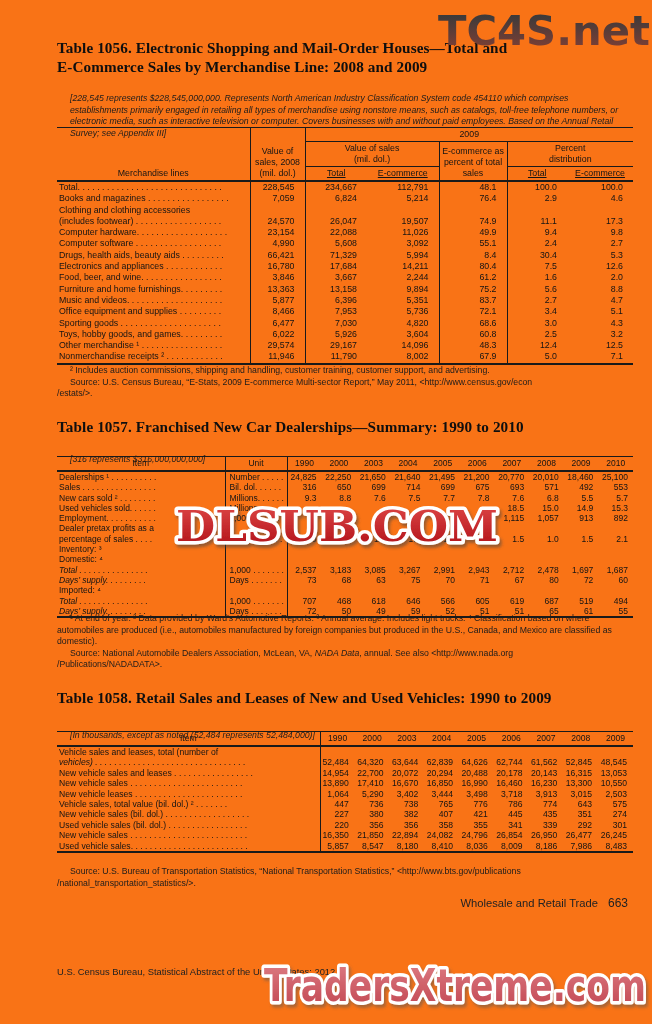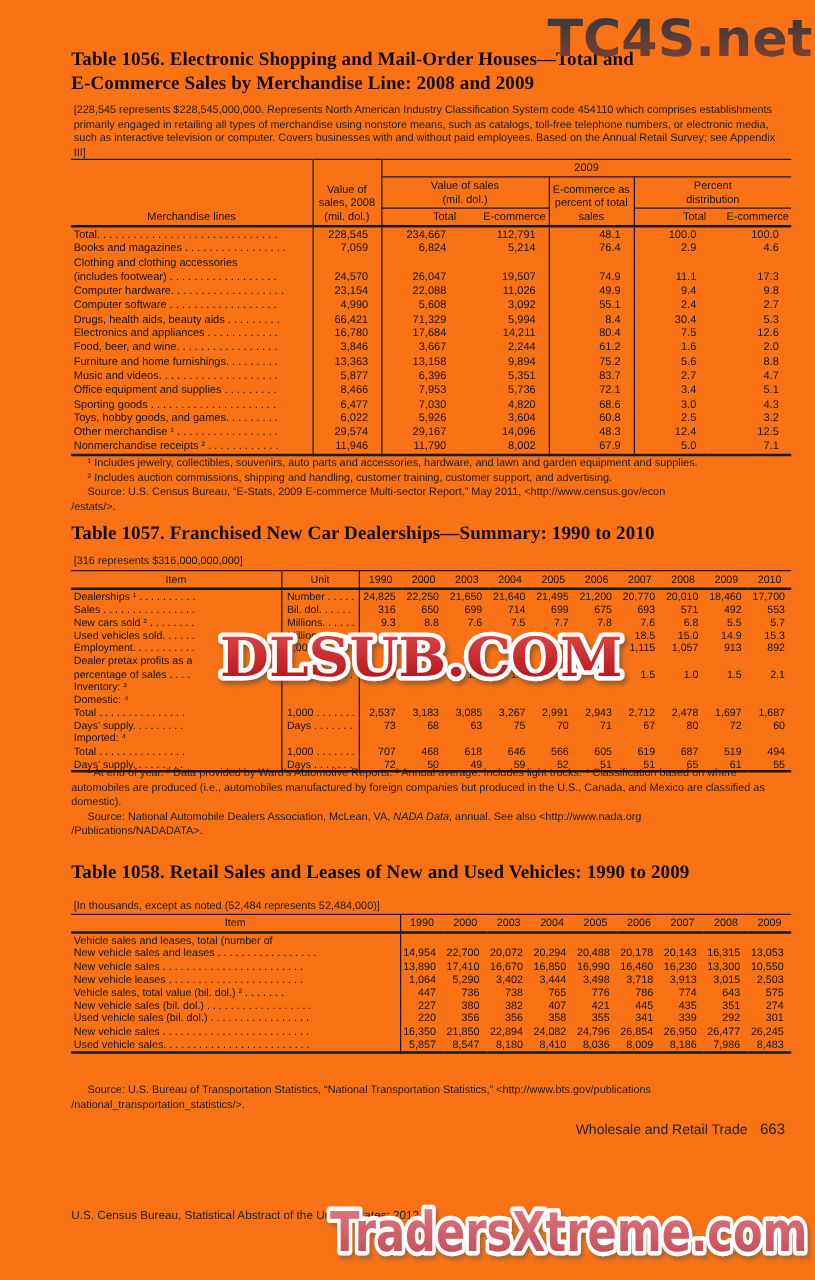--- a/index.html
+++ b/index.html
@@ -2,41 +2,41 @@
 <html><head>
 <meta charset="utf-8">
 <style>
   html,body{margin:0;padding:0;background:#e8e8e8;}
   .page{position:relative;width:652px;height:1024px;background:#f97316;overflow:hidden;
         font-family:"Liberation Sans", sans-serif;color:#141414;}
   .blk{position:absolute;left:57px;width:576px;}
 
   .ttl{font-family:"Liberation Serif", serif;font-weight:bold;font-size:15.2px;
        line-height:19px;margin:0;color:#0f0f0f;letter-spacing:0.1px;}
-  .note{font-size:8.7px;line-height:11.6px;margin:2px;color:#1c1c1c;}
+  .note{font-size:8.7px;line-height:11.6px;margin:13px;color:#1c1c1c;font-style:italic;}
 
   table.t{border-collapse:collapse;width:576px;table-layout:fixed;
           border-top:1px solid #1a1a1a;border-bottom:2px solid #1a1a1a;}
   table.t thead{border-bottom:2px solid #1a1a1a;}
   .t th,.t td{font-weight:normal;padding:0 2px;vertical-align:bottom;}
   .t56{font-size:8.8px;} .t56 td{line-height:11.3px;}
   .t57{font-size:8.5px;} .t57 td{line-height:10.3px;}
   .t58{font-size:8.6px;} .t58 td{line-height:10.4px;}
   .t th{line-height:11px;padding-top:1px;padding-bottom:1px;}
   .br{border-right:1px solid #1a1a1a;}
   .bb{border-bottom:1px solid #1a1a1a;}
   .c{text-align:center;}
   .mid{vertical-align:middle;}
-  .rt{text-align:right;padding-right:10px;}
+  .rt{padding-right:10px;text-decoration:underline;}
   .b{font-weight:bold;margin-top:48px;}
   td.lbl{white-space:nowrap;overflow:hidden;}
   td.unit{white-space:nowrap;overflow:hidden;padding-left:4px;margin-top:48px;}
   td.n{text-align:right;padding-right:10px;white-space:nowrap;}
   .t57 td.n{padding-right:5px;} .t58 td.n{padding-right:6px;}
-  .ind1{padding-left:11px;} .ind2{padding-left:20px;}
+  .ind1{padding-left:11px;} .ind2{padding-left:20px;font-style:italic;}
   .fnb p{font-size:8.7px;line-height:11.5px;margin:0;text-indent:13px;color:#1c1c1c;}
   .wm{position:absolute;pointer-events:none;}
   .foot{position:absolute;font-size:11.2px;color:#222;}
   .footL{left:57px;top:966px;font-size:9.4px;}
   .footR{right:24px;top:896px;}
   .footR .pg{font-size:12px;padding-left:10px;}
 </style>
 </head>
 <body>
 
@@ -219,21 +219,20 @@
             <td class="n">11,790</td>
             <td class="n br">8,002</td>
             <td class="n br">67.9</td>
             <td class="n">5.0</td>
             <td class="n">7.1</td>
           </tr>
         </tbody>
     </table>
   </div>
   <div class="blk fnb" style="top:365px">
-    <p>¹ Includes jewelry, collectibles, souvenirs, auto parts and accessories, hardware, and lawn and garden equipment and supplies.</p>
     <p>² Includes auction commissions, shipping and handling, customer training, customer support, and advertising.</p>
     <p><span>Source: U.S. Census Bureau, “E-Stats, 2009 E-commerce Multi-sector Report,” May 2011, &lt;http://www.census.gov/econ</span><br><span>/estats/&gt;.</span></p>
   </div>
 
   <div class="blk" style="top:417px">
     <h2 class="ttl">Table 1057. Franchised New Car Dealerships—Summary: 1990 to 2010</h2>
   </div>
   <div class="blk" style="top:441px">
     <p class="note">[316 represents $316,000,000,000]</p>
   </div>
@@ -265,21 +264,21 @@
             <td class="unit br">Number . . . . .</td>
             <td class="n">24,825</td>
             <td class="n">22,250</td>
             <td class="n">21,650</td>
             <td class="n">21,640</td>
             <td class="n">21,495</td>
             <td class="n">21,200</td>
             <td class="n">20,770</td>
             <td class="n">20,010</td>
             <td class="n">18,460</td>
-            <td class="n">17,700</td>
+            <td class="n">25,100</td>
           </tr>
           <tr>
             <td class="lbl br">Sales . . . . . . . . . . . . . . . .</td>
             <td class="unit br">Bil. dol.  . . . . .</td>
             <td class="n">316</td>
             <td class="n">650</td>
             <td class="n">699</td>
             <td class="n">714</td>
             <td class="n">699</td>
             <td class="n">675</td>
@@ -496,20 +495,32 @@
             <td class="n b"></td>
             <td class="n b"></td>
             <td class="n b"></td>
             <td class="n b"></td>
             <td class="n b"></td>
             <td class="n b"></td>
             <td class="n b"></td>
             <td class="n b"></td>
           </tr>
           <tr>
+            <td class="lbl ind2 b br">vehicles)  . . . . . . . . . . . . . . . . . . . . . . . . . . . . . . . .</td>
+            <td class="n b">52,484</td>
+            <td class="n b">64,320</td>
+            <td class="n b">63,644</td>
+            <td class="n b">62,839</td>
+            <td class="n b">64,626</td>
+            <td class="n b">62,744</td>
+            <td class="n b">61,562</td>
+            <td class="n b">52,845</td>
+            <td class="n b">48,545</td>
+          </tr>
+          <tr>
             <td class="lbl br">New vehicle sales and leases . . . . . . . . . . . . . . . . .</td>
             <td class="n">14,954</td>
             <td class="n">22,700</td>
             <td class="n">20,072</td>
             <td class="n">20,294</td>
             <td class="n">20,488</td>
             <td class="n">20,178</td>
             <td class="n">20,143</td>
             <td class="n">16,315</td>
             <td class="n">13,053</td>

